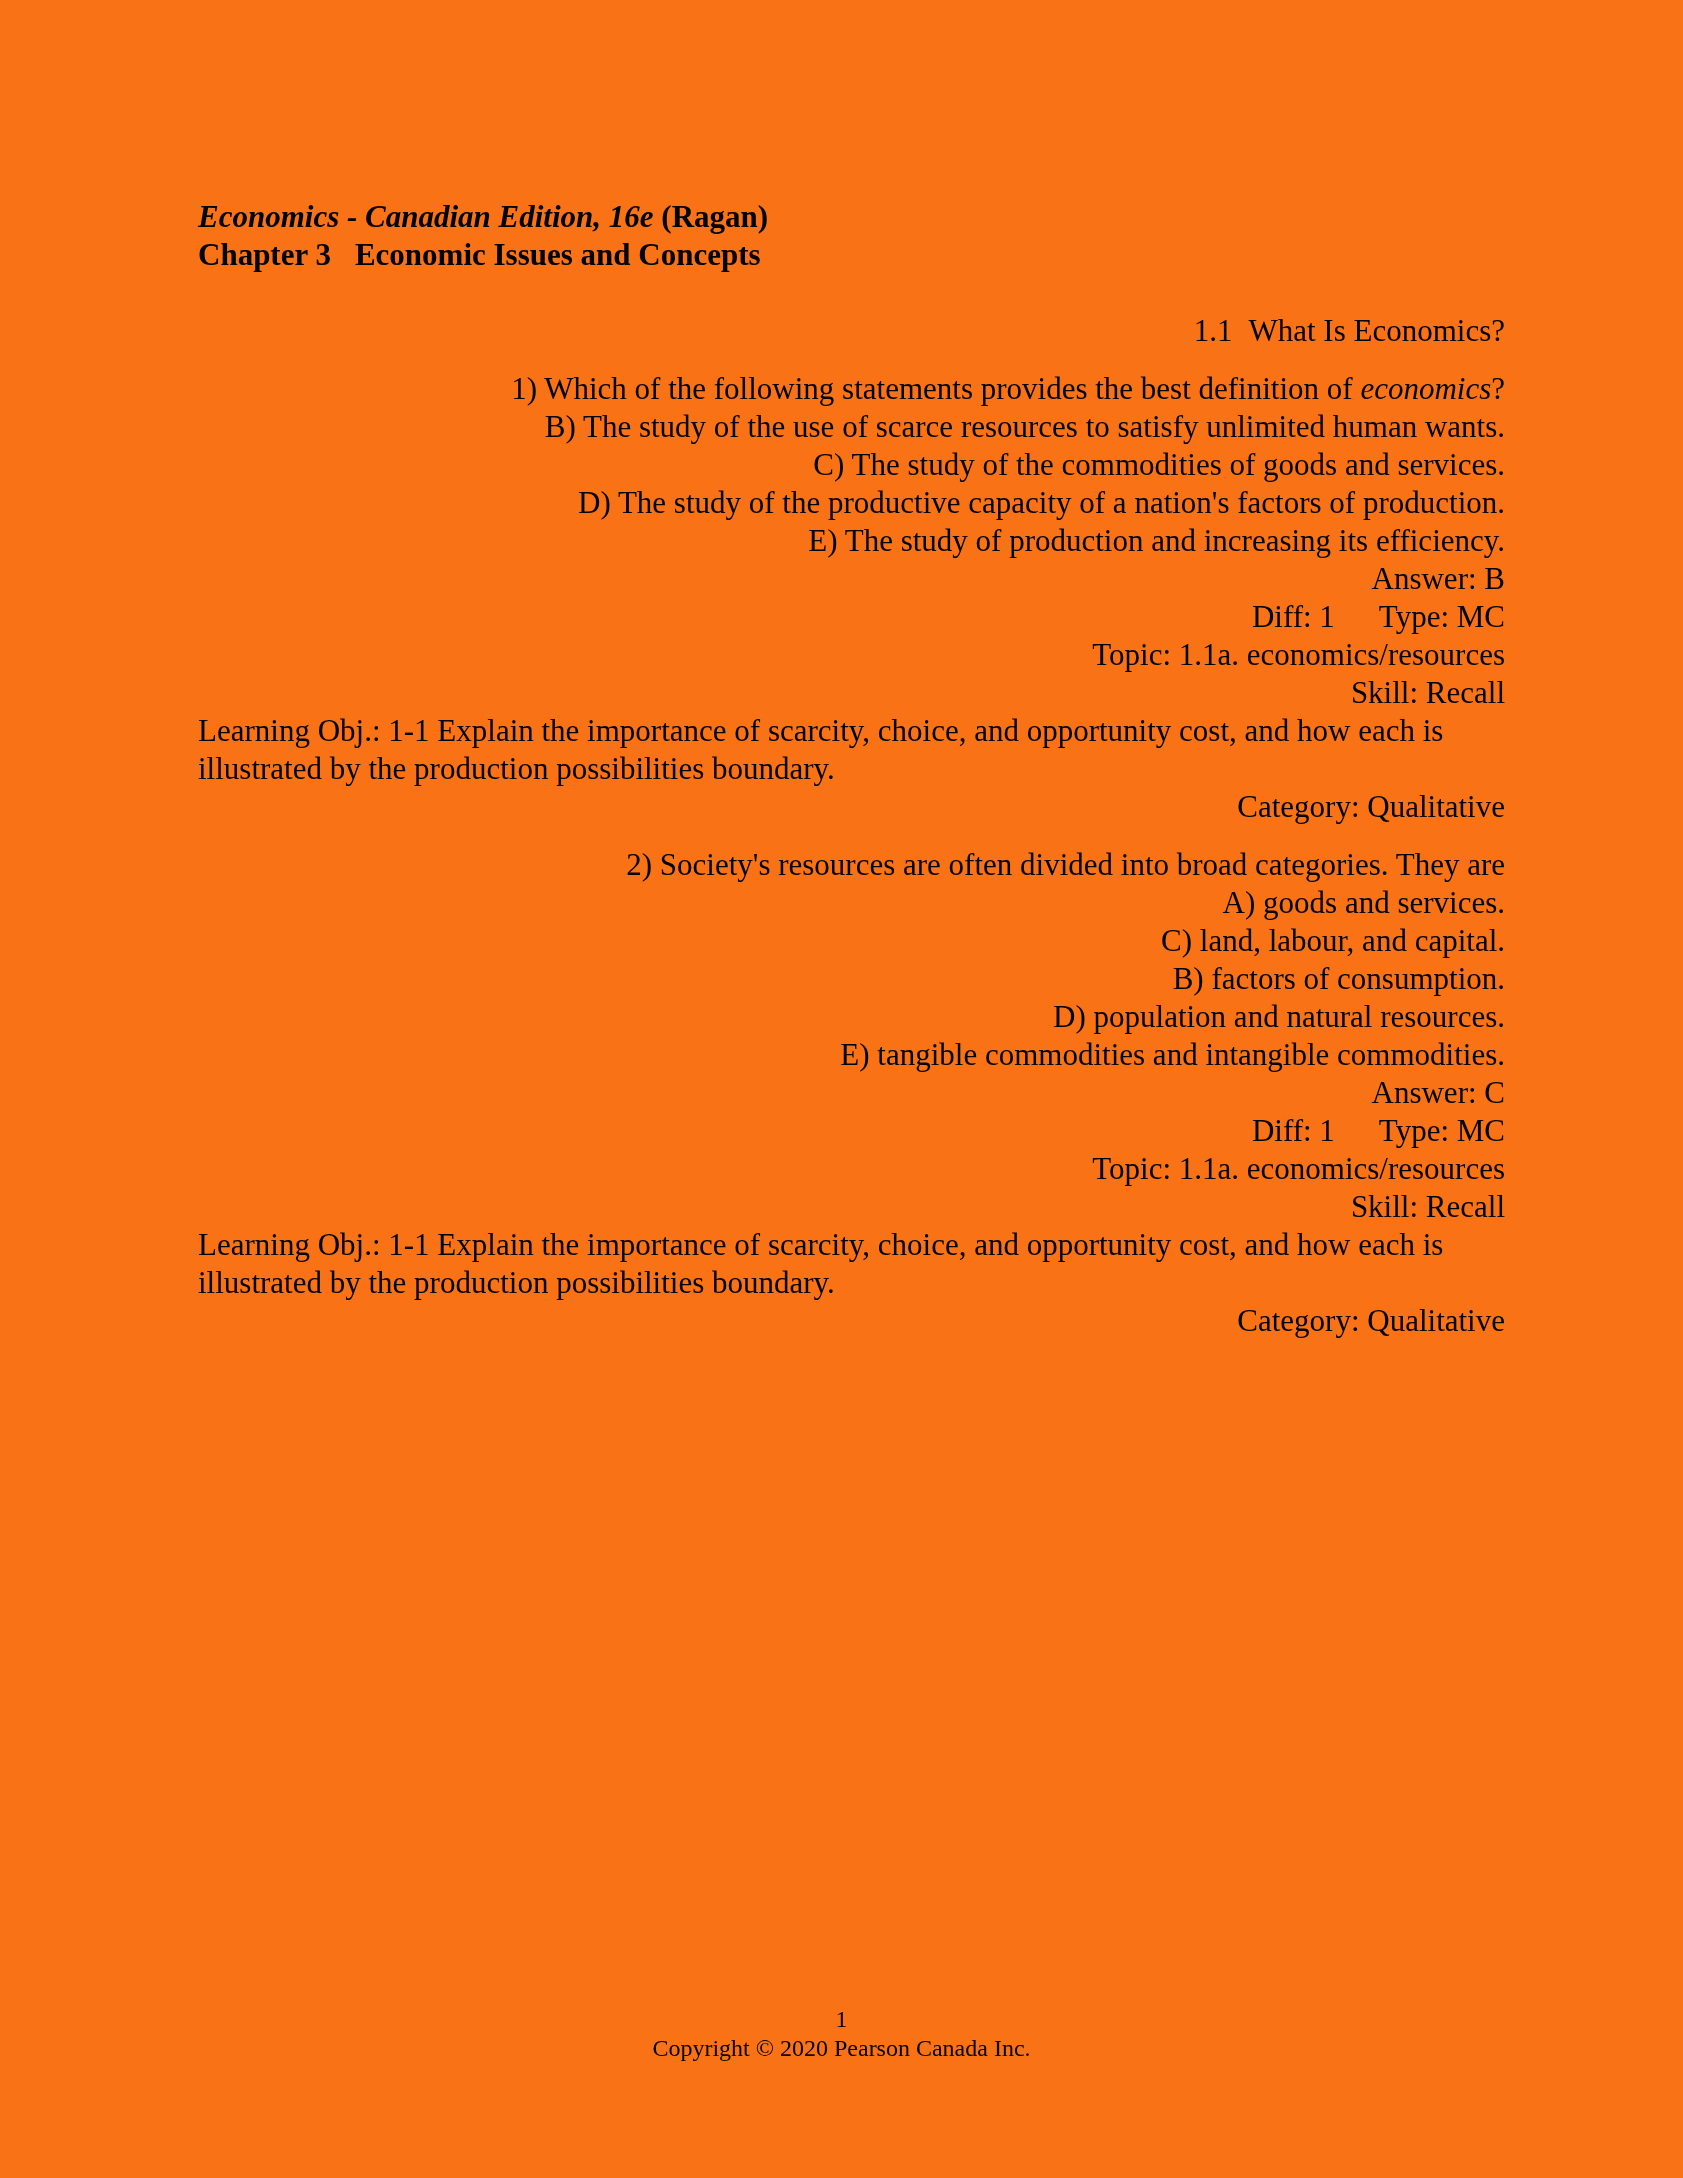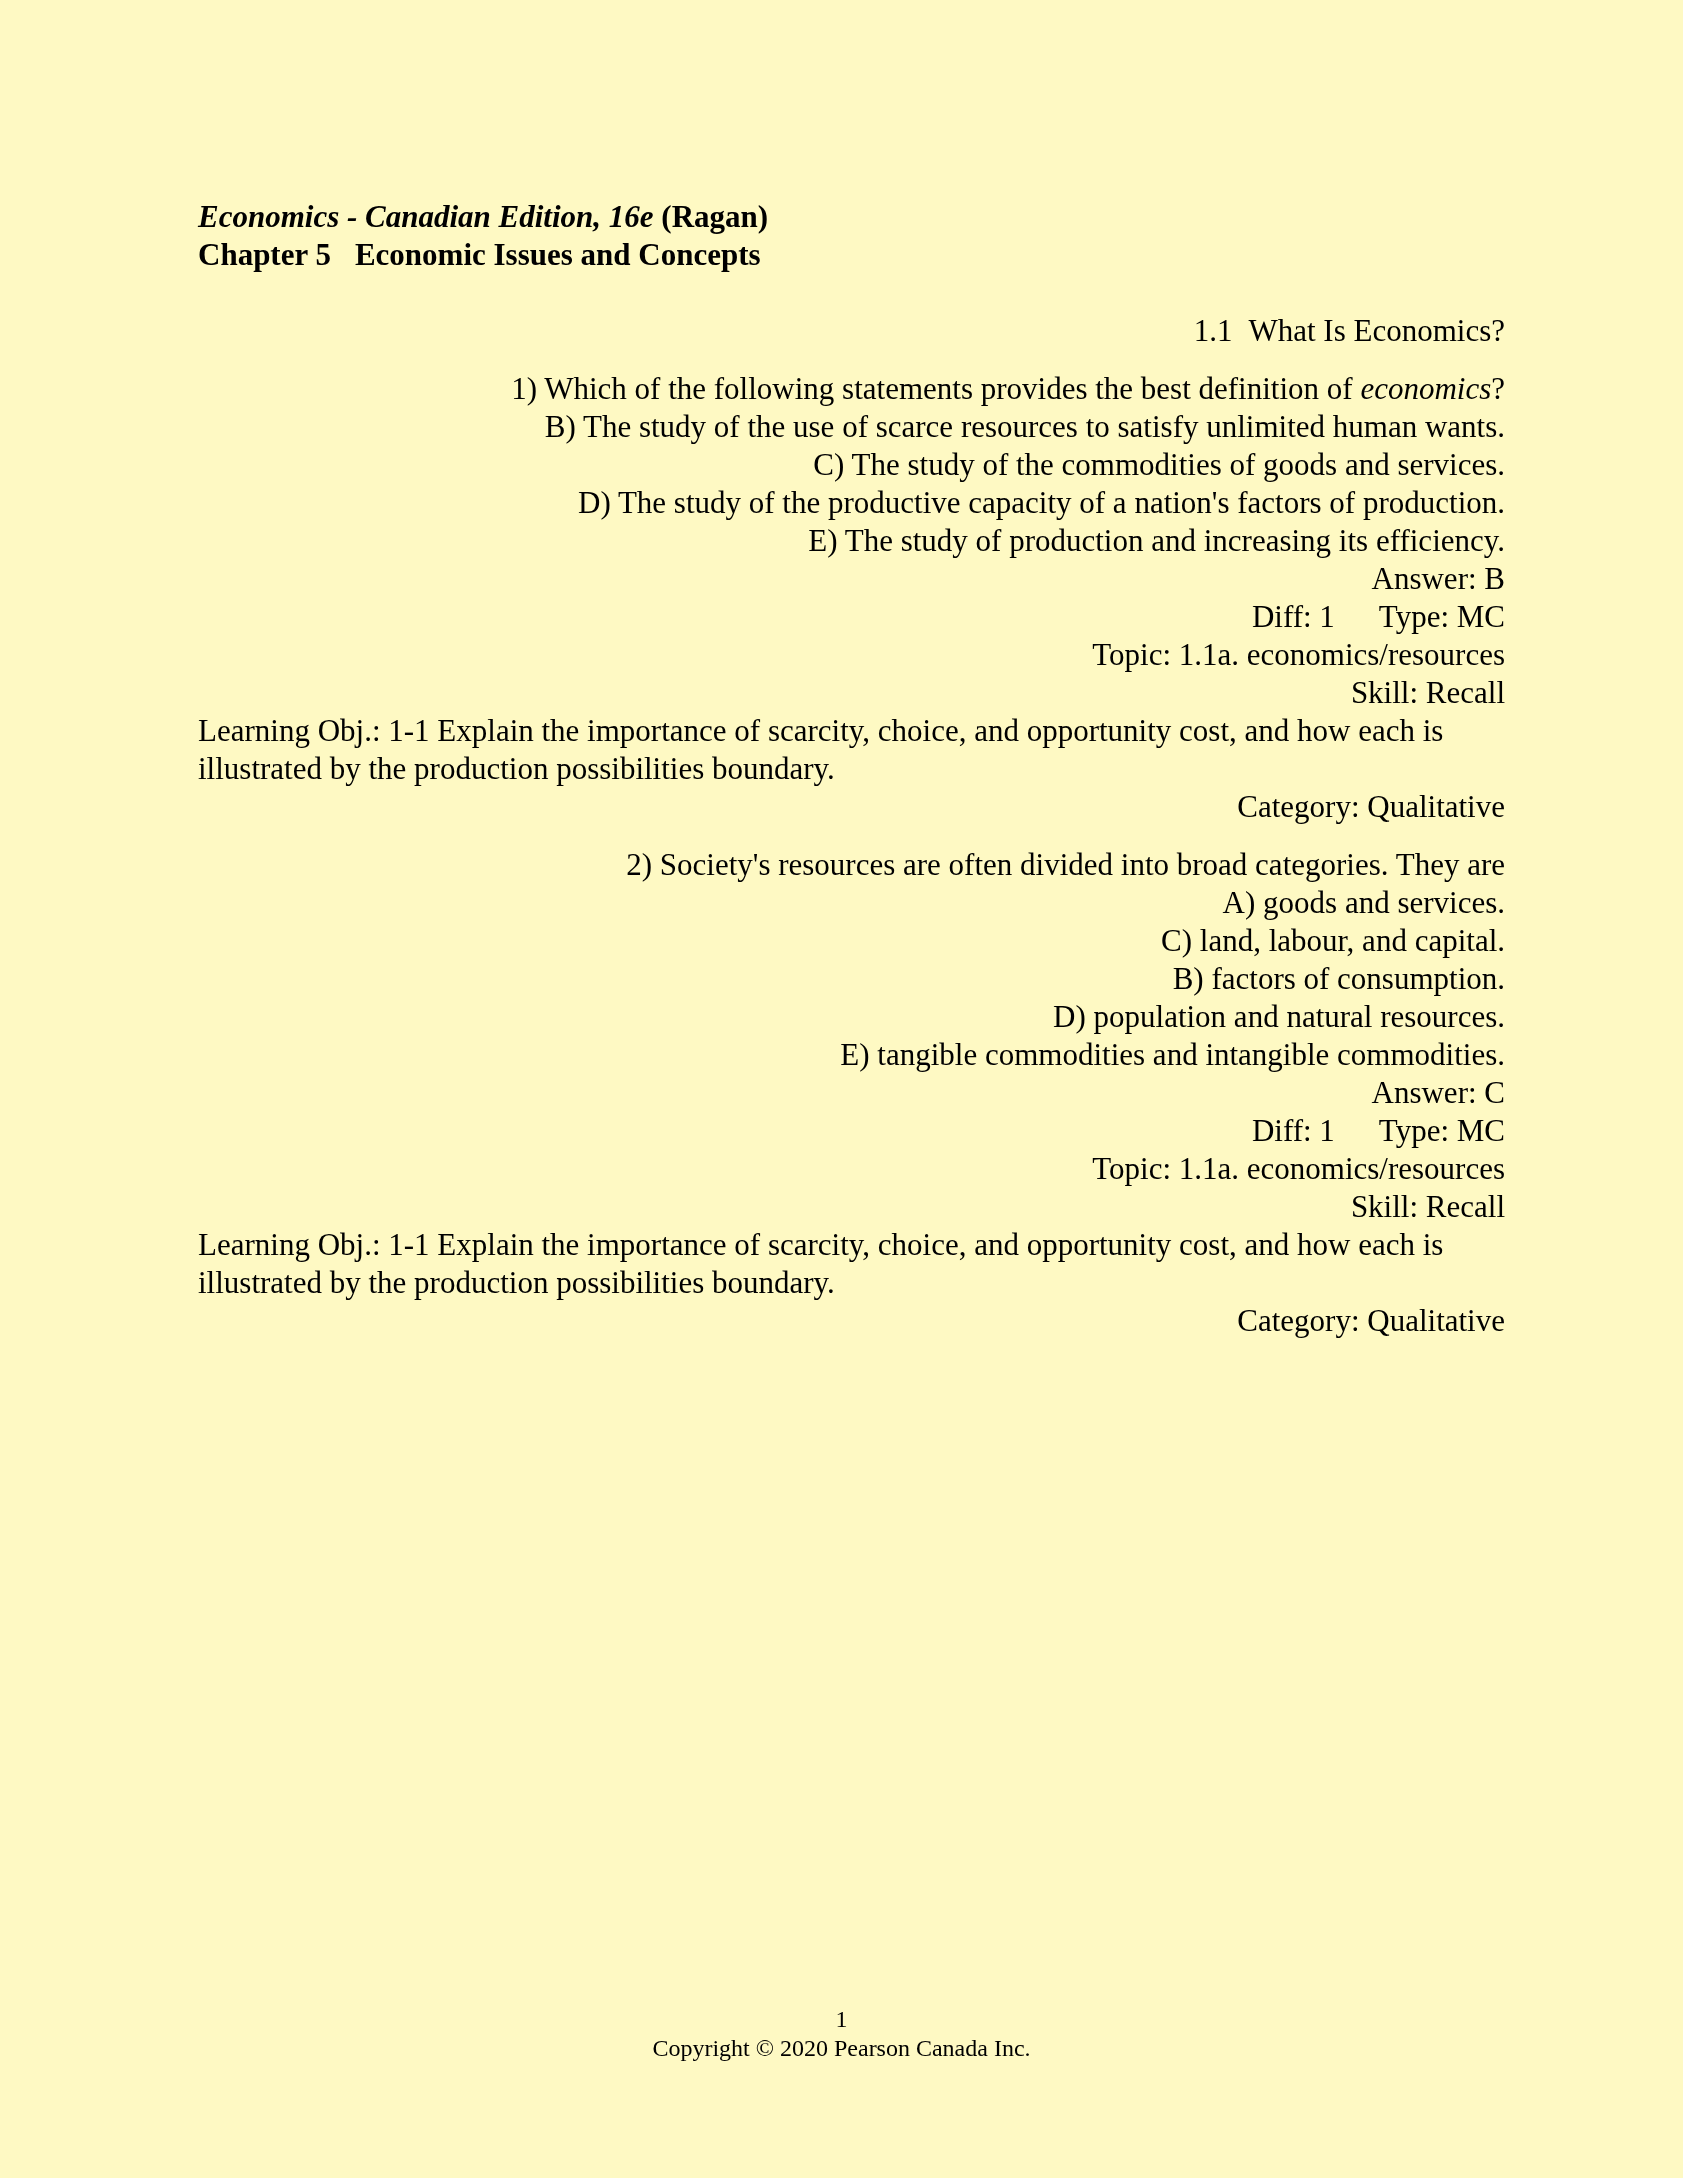--- a/index.html
+++ b/index.html
@@ -13,21 +13,21 @@
       position: relative;
       overflow: hidden;
       font-family: "Liberation Serif", "DejaVu Serif", serif;
       color: #000000;
     }
     .page {
       position: absolute;
       left: 0; top: 0;
       width: 1683px;
       height: 2178px;
-      background: #fef9c3;
+      background: #f97316;
     }
     .content {
       position: absolute;
       left: 198px;
       top: 198px;
       width: 1307px;
       font-size: 31px;
       line-height: 38px;
     }
     .title-line {
@@ -64,21 +64,21 @@
 <body>
 
 <div class="page">
   <div class="content">
 
     <div class="title-line">
       <span class="ital">Economics - Canadian Edition, 16e</span>
       <span>(Ragan)</span>
     </div>
     <div class="title-line">
-      <span>Chapter 5</span><span class="chapter-gap"></span><span>Economic Issues and Concepts</span>
+      <span>Chapter 3</span><span class="chapter-gap"></span><span>Economic Issues and Concepts</span>
     </div>
 
     <div class="section-heading line">
       <span>1.1</span><span class="num-gap"></span><span>What Is Economics?</span>
     </div>
 
     <div class="question">
       <div class="line">
         <span>1)</span>
         <span>Which of the following statements provides the best definition of </span><span class="ital">economics</span><span>?</span>

